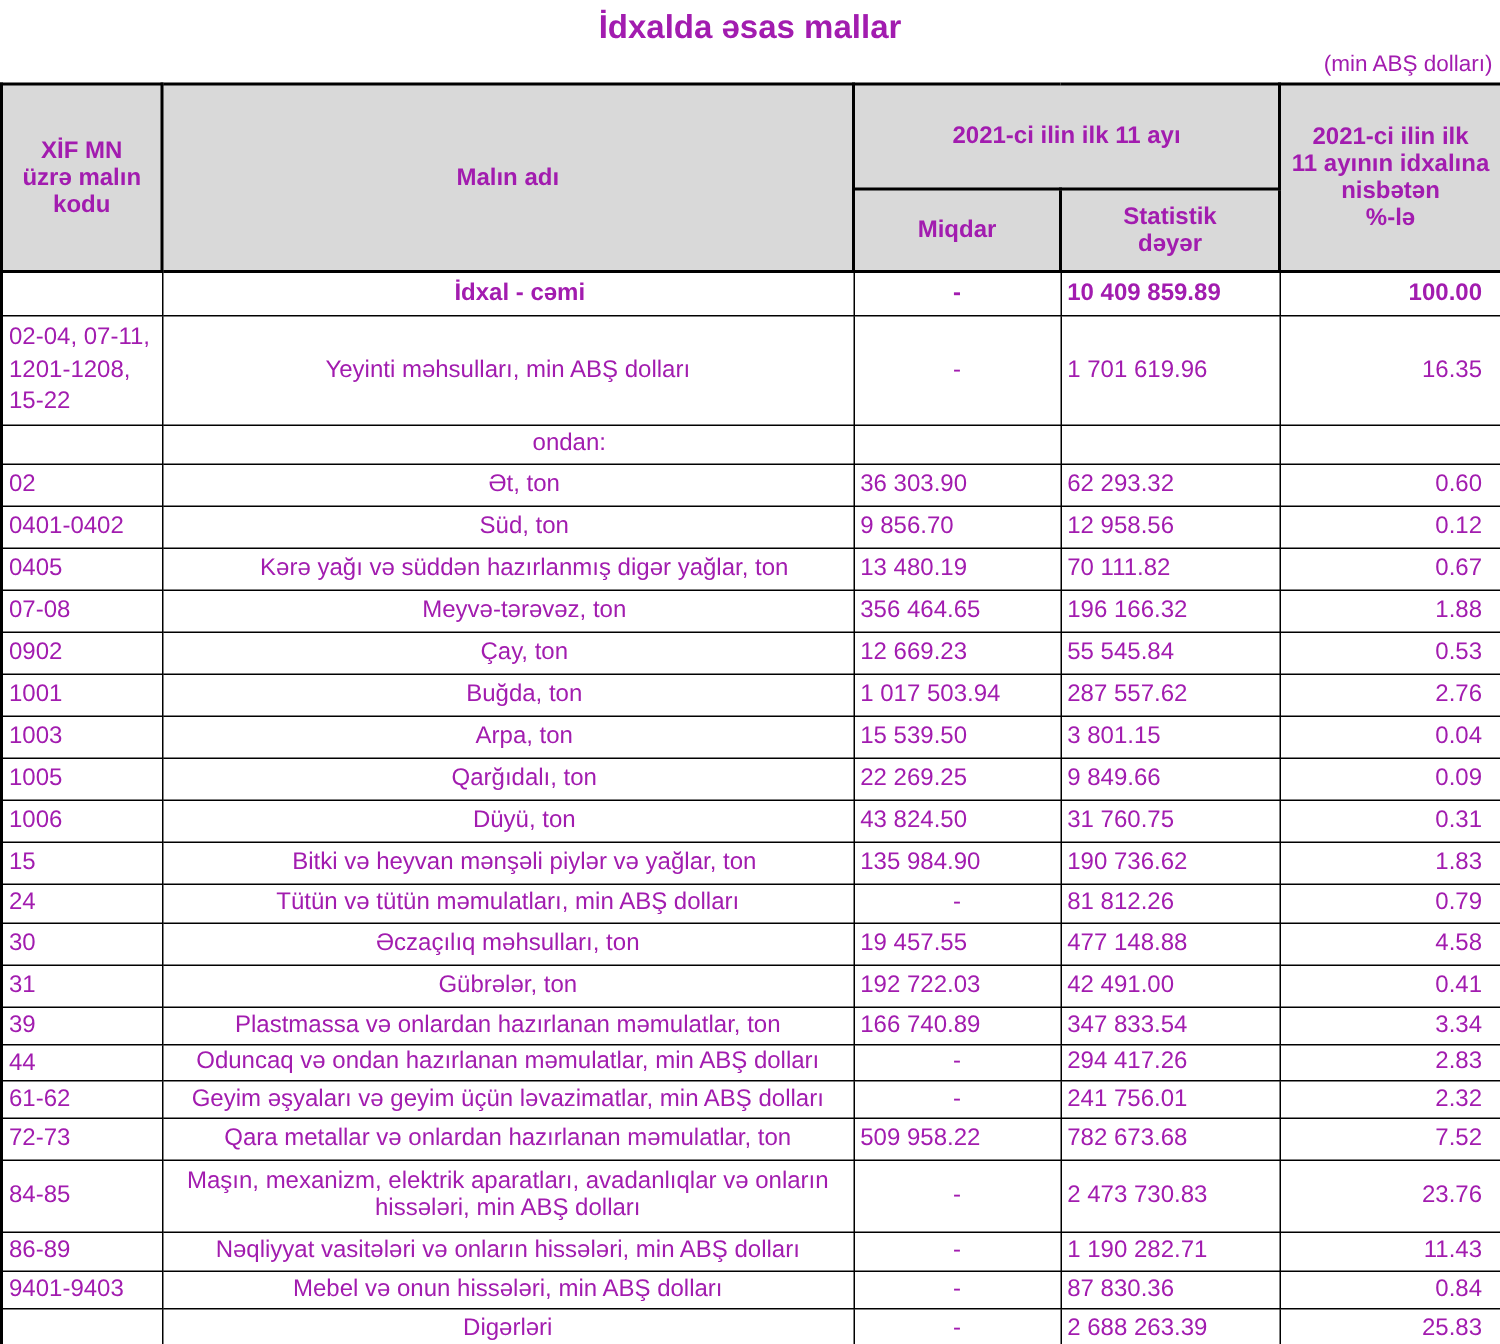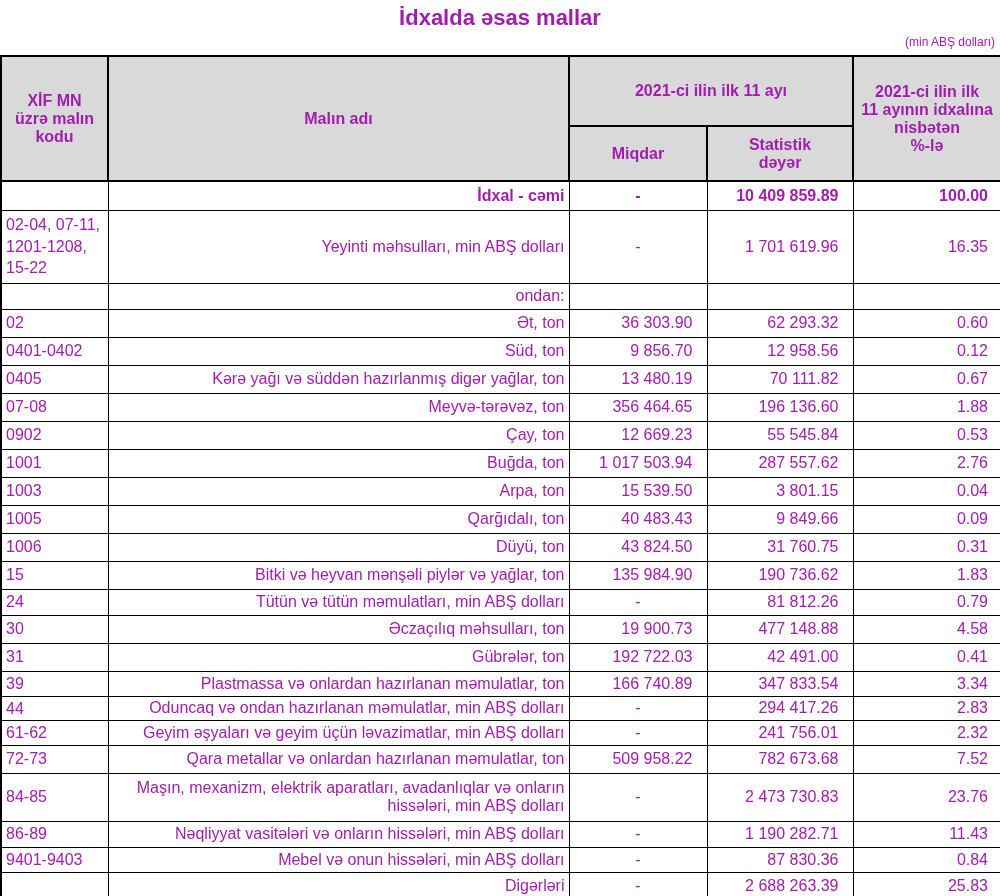--- a/index.html
+++ b/index.html
@@ -6,21 +6,21 @@
   .page {
     width:1000px; height:896px; box-sizing:border-box;
     font-family:Liberation Sans, sans-serif;
     color:#a21caf; overflow:hidden;
   }
   .title {
     margin:3px 0 0 0; text-align:center;
     font-size:22px; font-weight:bold; line-height:30px;
   }
   .unit-note {
-    text-align:right; font-size:12px; line-height:19px;
+    text-align:right; font-size:15px; line-height:19px;
     padding-right:5px; margin-bottom:3px;
   }
   table.main {
     border-collapse:collapse; table-layout:fixed;
     width:1000px; border:2px solid #000;
   }
   col.c-code  { width:107px; }
   col.c-name  { width:461px; }
   col.c-qty   { width:138px; }
   col.c-value { width:146px; }
@@ -34,22 +34,22 @@
   }
   tr.head-top { height:70px;padding-left:42px; }
   tr.head-sub { height:55px; }
 
   tbody td {
     border:1px solid #000; font-size:16px;
     vertical-align:middle; padding:1px 4px;
     box-sizing:border-box; overflow:hidden;
   }
   td.col-code  { text-align:left; line-height:1.35; }
-  td.col-name  { text-align:right; }
-  td.col-qty, td.col-value { text-align:right; padding-right:14px; }
+  td.col-name  { text-align:center; }
+  td.col-qty, td.col-value { padding-right:14px; }
   td.col-pct   { text-align:right; padding-right:12px; }
   td.dash      { text-align:center; padding-right:4px; }
 
   tr.row-total td { font-weight:bold; }
   tr.row-total td.col-name { padding-left:20px; }
   tr.row-sub   td.col-name { padding-left:26px; }
   tr.row-ondan td.col-name { padding-left:86px; }
 </style>
 </head>
 <body>
@@ -124,21 +124,21 @@
           <td class="col-code">0405</td>
           <td class="col-name">Kərə yağı və süddən hazırlanmış digər yağlar, ton</td>
           <td class="col-qty">13 480.19</td>
           <td class="col-value">70 111.82</td>
           <td class="col-pct">0.67</td>
         </tr>
         <tr class="row-sub" style="height: 28px;">
           <td class="col-code">07-08</td>
           <td class="col-name">Meyvə-tərəvəz, ton</td>
           <td class="col-qty">356 464.65</td>
-          <td class="col-value">196 136.60</td>
+          <td class="col-value">196 166.32</td>
           <td class="col-pct">1.88</td>
         </tr>
         <tr class="row-sub" style="height: 28px;">
           <td class="col-code">0902</td>
           <td class="col-name">Çay, ton</td>
           <td class="col-qty">12 669.23</td>
           <td class="col-value">55 545.84</td>
           <td class="col-pct">0.53</td>
         </tr>
         <tr class="row-sub" style="height: 28px;">
@@ -151,21 +151,21 @@
         <tr class="row-sub" style="height: 28px;">
           <td class="col-code">1003</td>
           <td class="col-name">Arpa, ton</td>
           <td class="col-qty">15 539.50</td>
           <td class="col-value">3 801.15</td>
           <td class="col-pct">0.04</td>
         </tr>
         <tr class="row-sub" style="height: 28px;">
           <td class="col-code">1005</td>
           <td class="col-name">Qarğıdalı, ton</td>
-          <td class="col-qty">40 483.43</td>
+          <td class="col-qty">22 269.25</td>
           <td class="col-value">9 849.66</td>
           <td class="col-pct">0.09</td>
         </tr>
         <tr class="row-sub" style="height: 28px;">
           <td class="col-code">1006</td>
           <td class="col-name">Düyü, ton</td>
           <td class="col-qty">43 824.50</td>
           <td class="col-value">31 760.75</td>
           <td class="col-pct">0.31</td>
         </tr>
@@ -179,21 +179,21 @@
         <tr class="row-item" style="height: 26px;">
           <td class="col-code">24</td>
           <td class="col-name">Tütün və tütün məmulatları, min ABŞ dolları</td>
           <td class="col-qty dash">-</td>
           <td class="col-value">81 812.26</td>
           <td class="col-pct">0.79</td>
         </tr>
         <tr class="row-item" style="height: 28px;">
           <td class="col-code">30</td>
           <td class="col-name">Əczaçılıq məhsulları, ton</td>
-          <td class="col-qty">19 900.73</td>
+          <td class="col-qty">19 457.55</td>
           <td class="col-value">477 148.88</td>
           <td class="col-pct">4.58</td>
         </tr>
         <tr class="row-item" style="height: 28px;">
           <td class="col-code">31</td>
           <td class="col-name">Gübrələr, ton</td>
           <td class="col-qty">192 722.03</td>
           <td class="col-value">42 491.00</td>
           <td class="col-pct">0.41</td>
         </tr>

